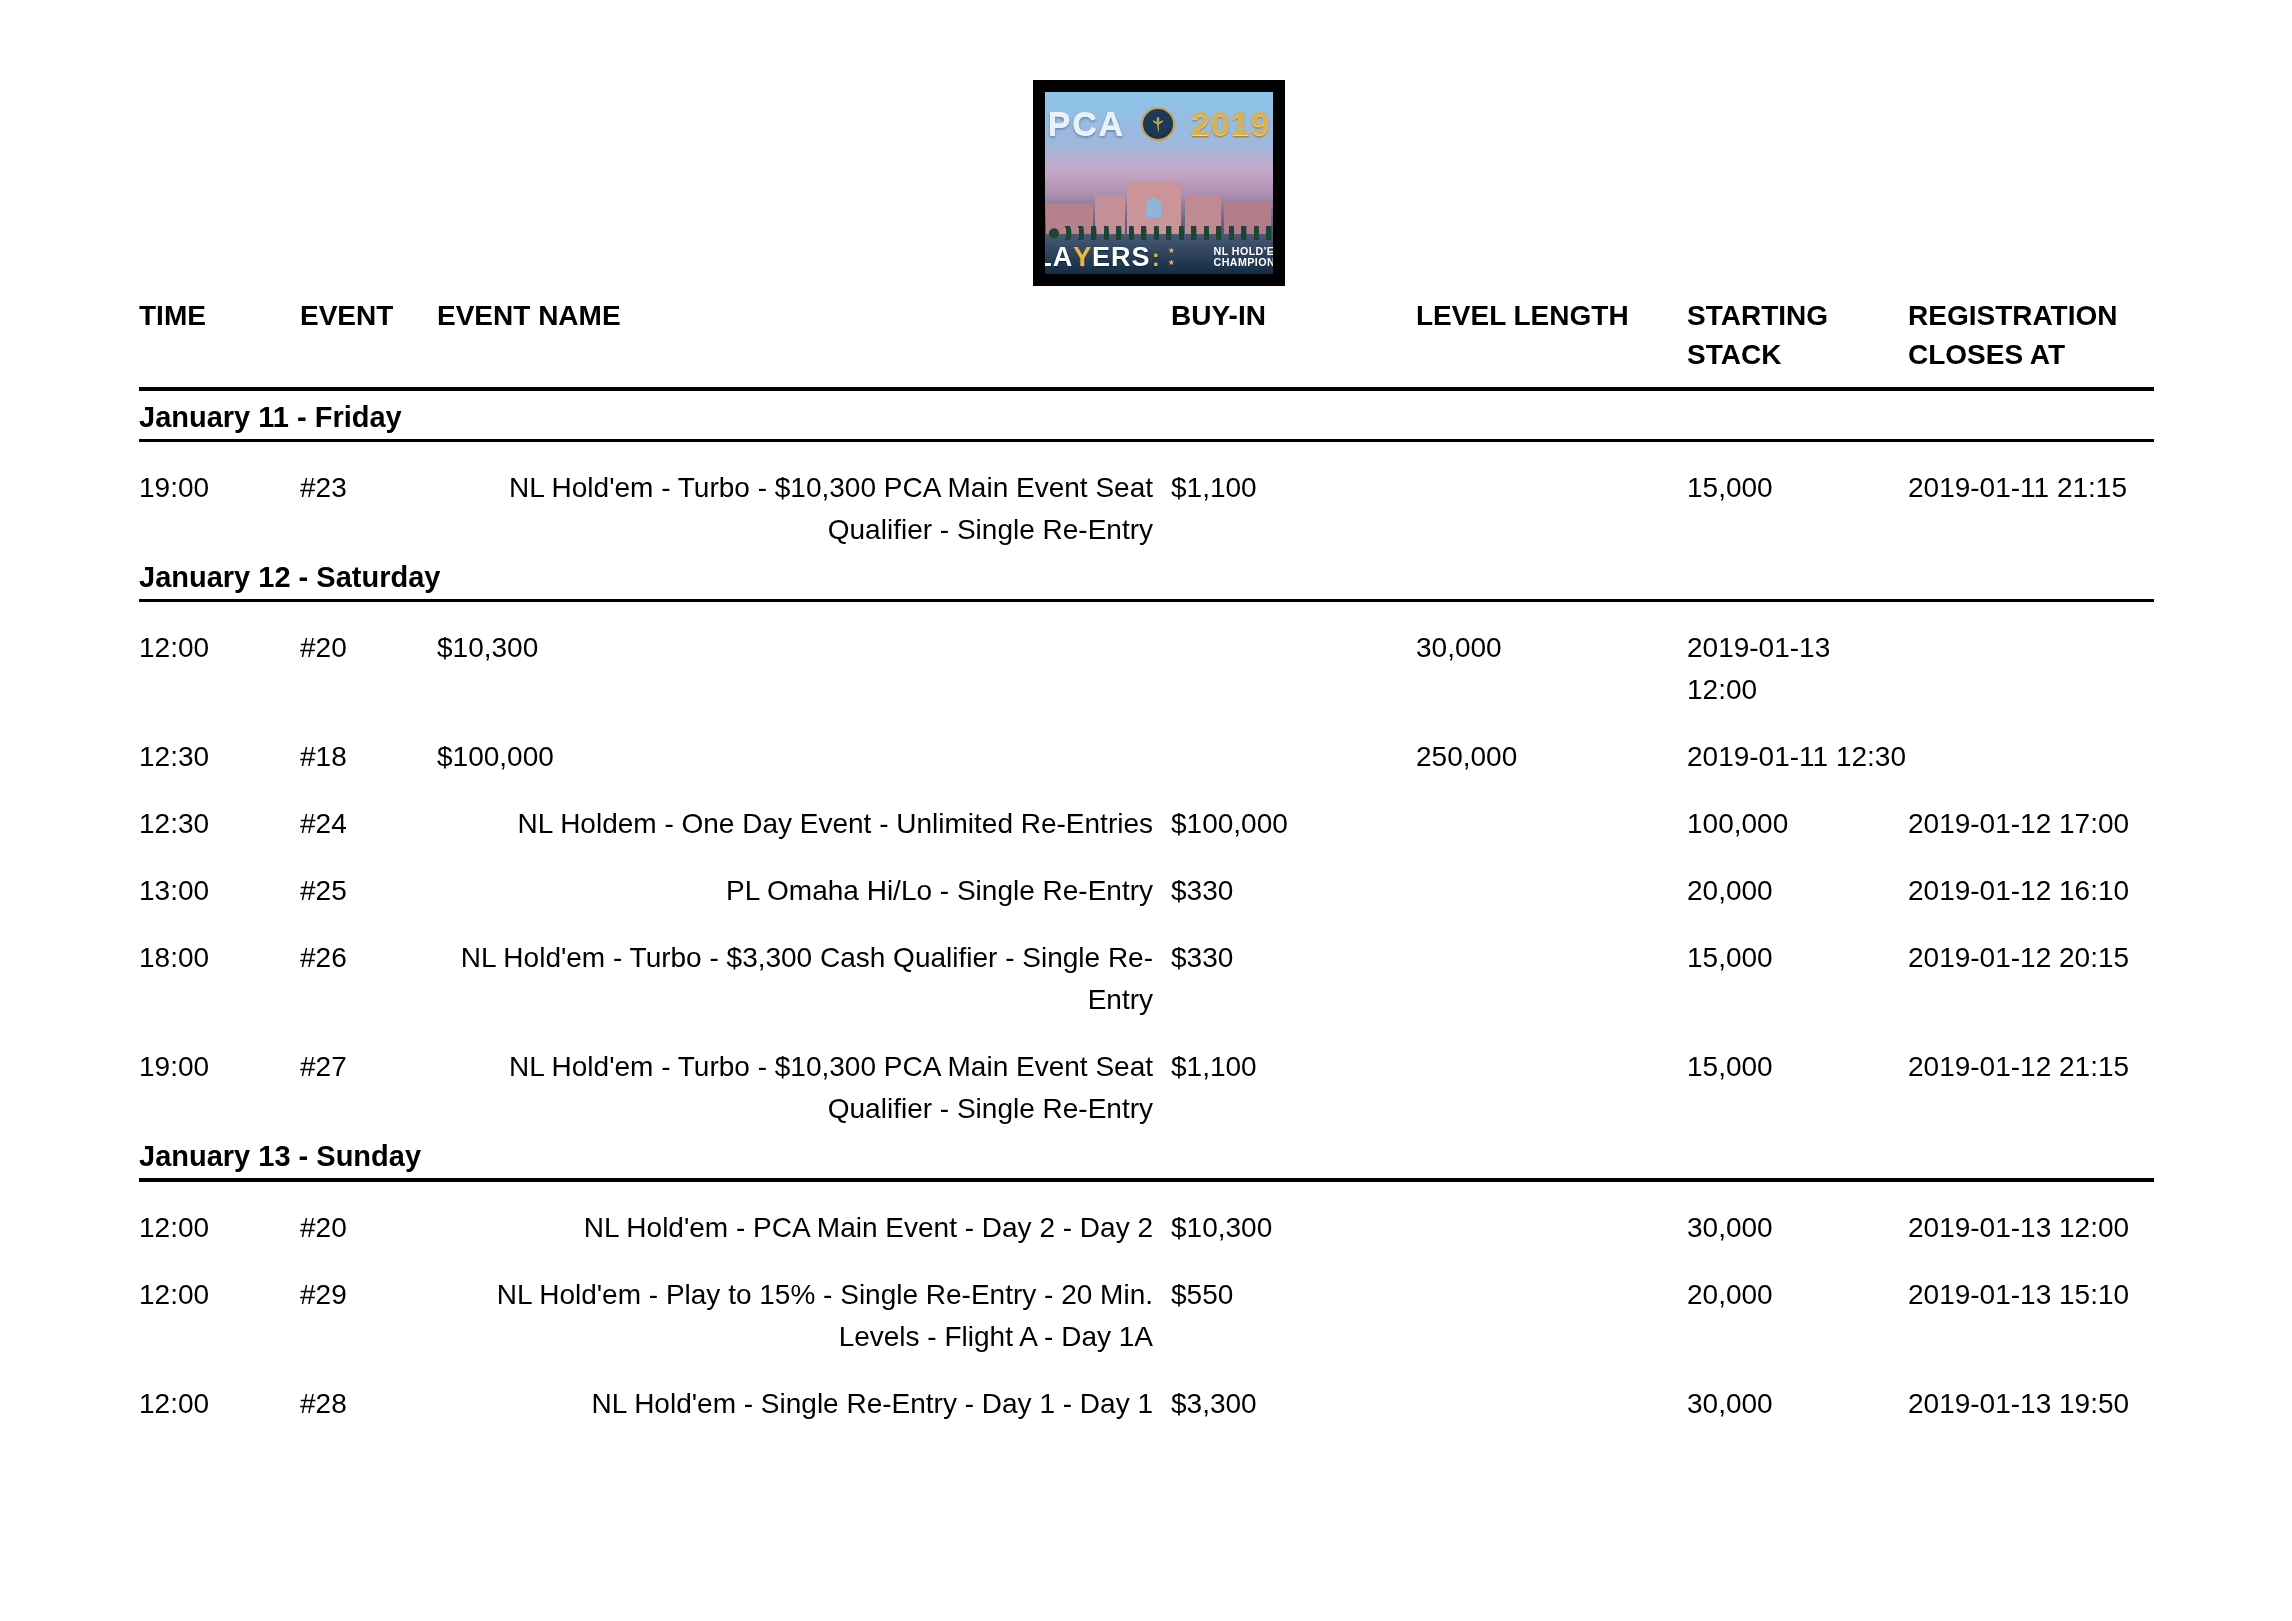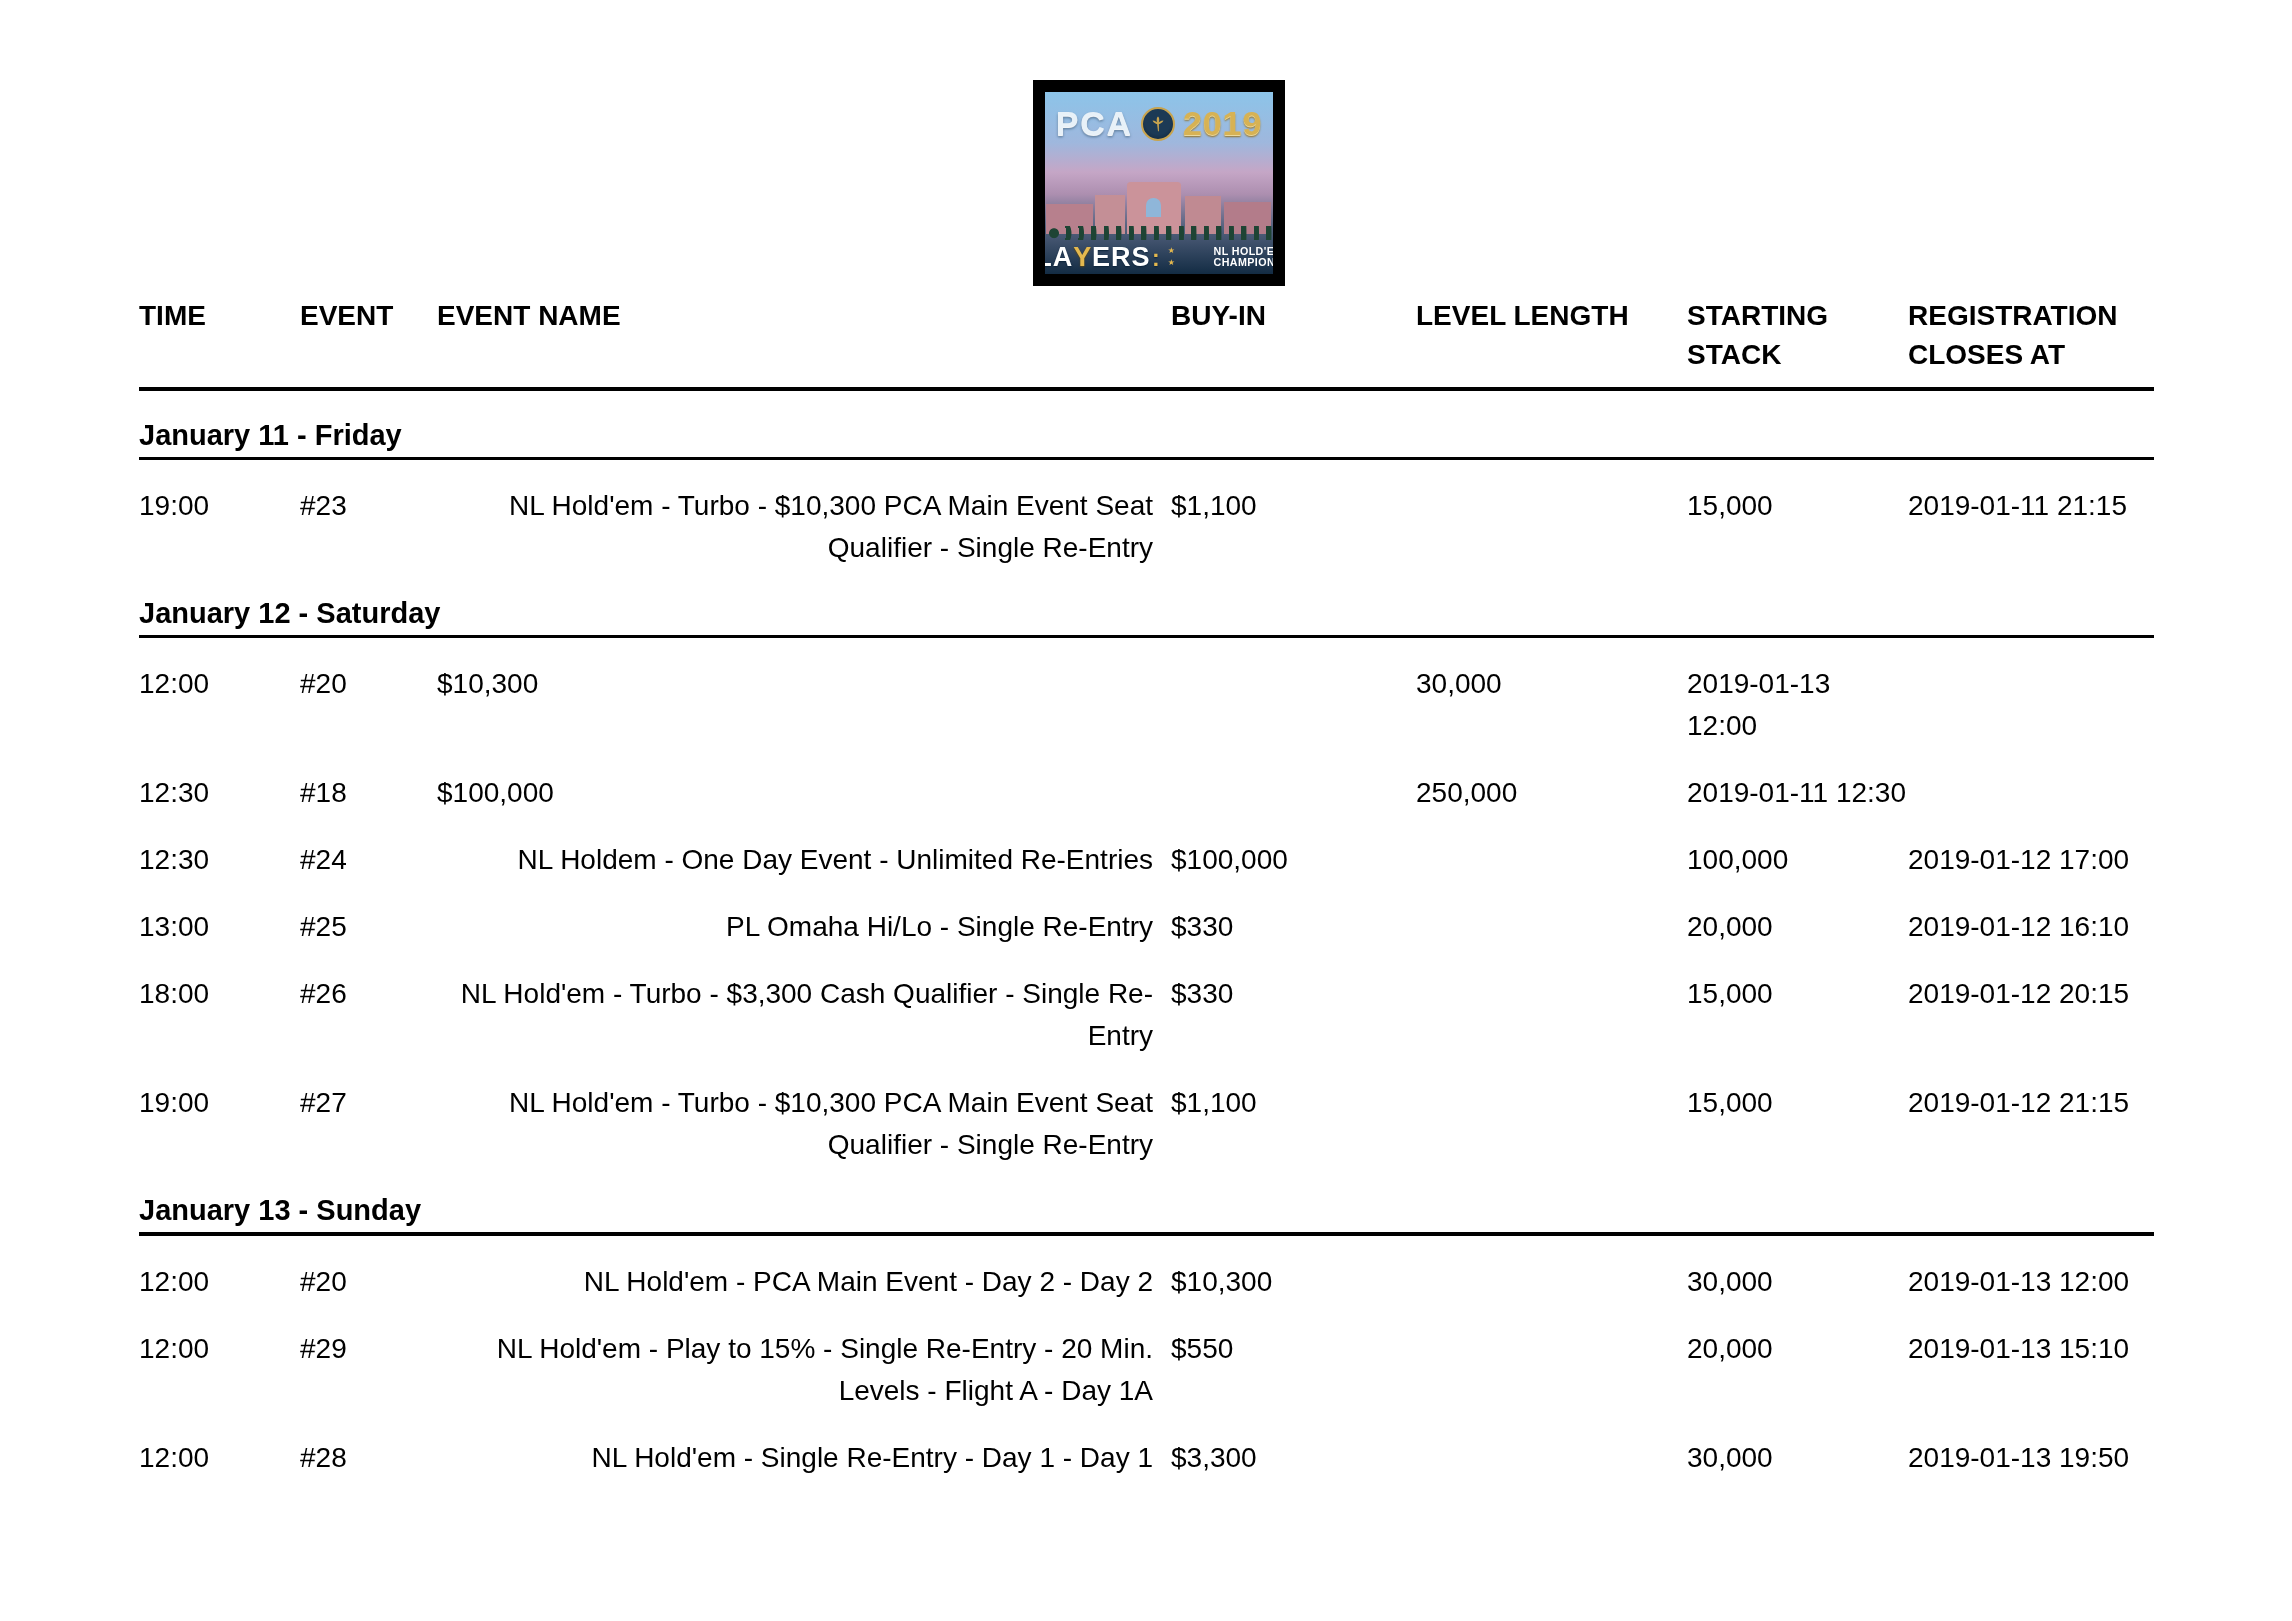--- a/index.html
+++ b/index.html
@@ -4,21 +4,21 @@
 <style>
   html,body{margin:0;padding:0;background:#ffffff;}
   body{width:2293px;height:1621px;font-family:"Liberation Sans",sans-serif;color:#000;}
   .page{position:relative;width:2293px;height:1621px;overflow:hidden;background:#fff;}
 
   
   .logo{position:absolute;left:1033px;top:80px;width:252px;height:206px;background:#000;
         padding:11.6px;box-sizing:border-box;}
   .logo-inner{position:relative;width:100%;height:100%;overflow:hidden;
         background:linear-gradient(180deg,#8cc4e9 0%,#9fb7dd 28%,#c5a6c6 44%,#ad8fb0 56%,#54627e 74%,#132c44 100%);}
-  .logo-top{position:absolute;top:12.5px;left:0;right:0;display:flex;align-items:center;justify-content:center;gap:8px;}
+  .logo-top{position:absolute;top:12.5px;left:0;right:0;display:flex;align-items:center;justify-content:center;gap:16px;}
   .pca-text{font-size:34px;font-weight:bold;letter-spacing:1.8px;color:#e8f1f8;
         text-shadow:0 0.9px 0.9px #ffffff,0 1.8px 2.7px #4a6a8a;}
   .pca-badge{width:34px;height:34px;border-radius:50%;flex:0 0 auto;
         background:radial-gradient(circle at 50% 42%,#1c3a55 55%,#0c2136 100%);
         border:2.7px solid #c8a44e;box-sizing:border-box;display:flex;align-items:center;justify-content:center;}
   .year-text{font-size:34px;font-weight:bold;letter-spacing:0.9px;color:#d7b254;
         text-shadow:0 0.9px 0.9px #f4e3a9,0 1.8px 1.8px #8a6a20;}
   .buildings{position:absolute;top:86px;left:0;right:0;height:56px;}
   .bld{position:absolute;bottom:0;background:#c08b93;}
   .bld.b1{left:1.8px;width:47px;height:30px;background:#b7808d;}
@@ -38,21 +38,21 @@
   .tagline-row{display:flex;align-items:center;gap:3.6px;}
   .star-ico{color:#e4b84f;font-size:8px;line-height:8px;}
   .tagline-text{color:#ffffff;font-weight:bold;font-size:10.7px;letter-spacing:0.4px;padding-left:35px;}
 
   
   .sched{position:absolute;left:139px;top:296px;width:2015px;}
   .grid-row{display:grid;grid-template-columns:161px 137px 734px 245px 271px 221px 244px;align-items:start;}
   .hdr{font-weight:bold;font-size:28px;line-height:39px;}
   .hdr .cell{padding-right:12.5px;}
   .header-rule{height:4.5px;background:#000;margin-top:12.5px;}
-  .section-title{font-size:29px;font-weight:bold;line-height:36px;margin-top:26px;}
+  .section-title{font-size:29px;font-weight:bold;line-height:36px;margin-top:8px;}
   .section-rule{height:3.6px;background:#000;margin-top:3.6px;}
   .row{font-size:28px;line-height:42px;padding-top:25px;}
   .cell{overflow-wrap:break-word;}
   .cell-name{padding-right:18px;text-align:right;}
 </style>
 </head>
 <body>
 
 <div class="page">
 

